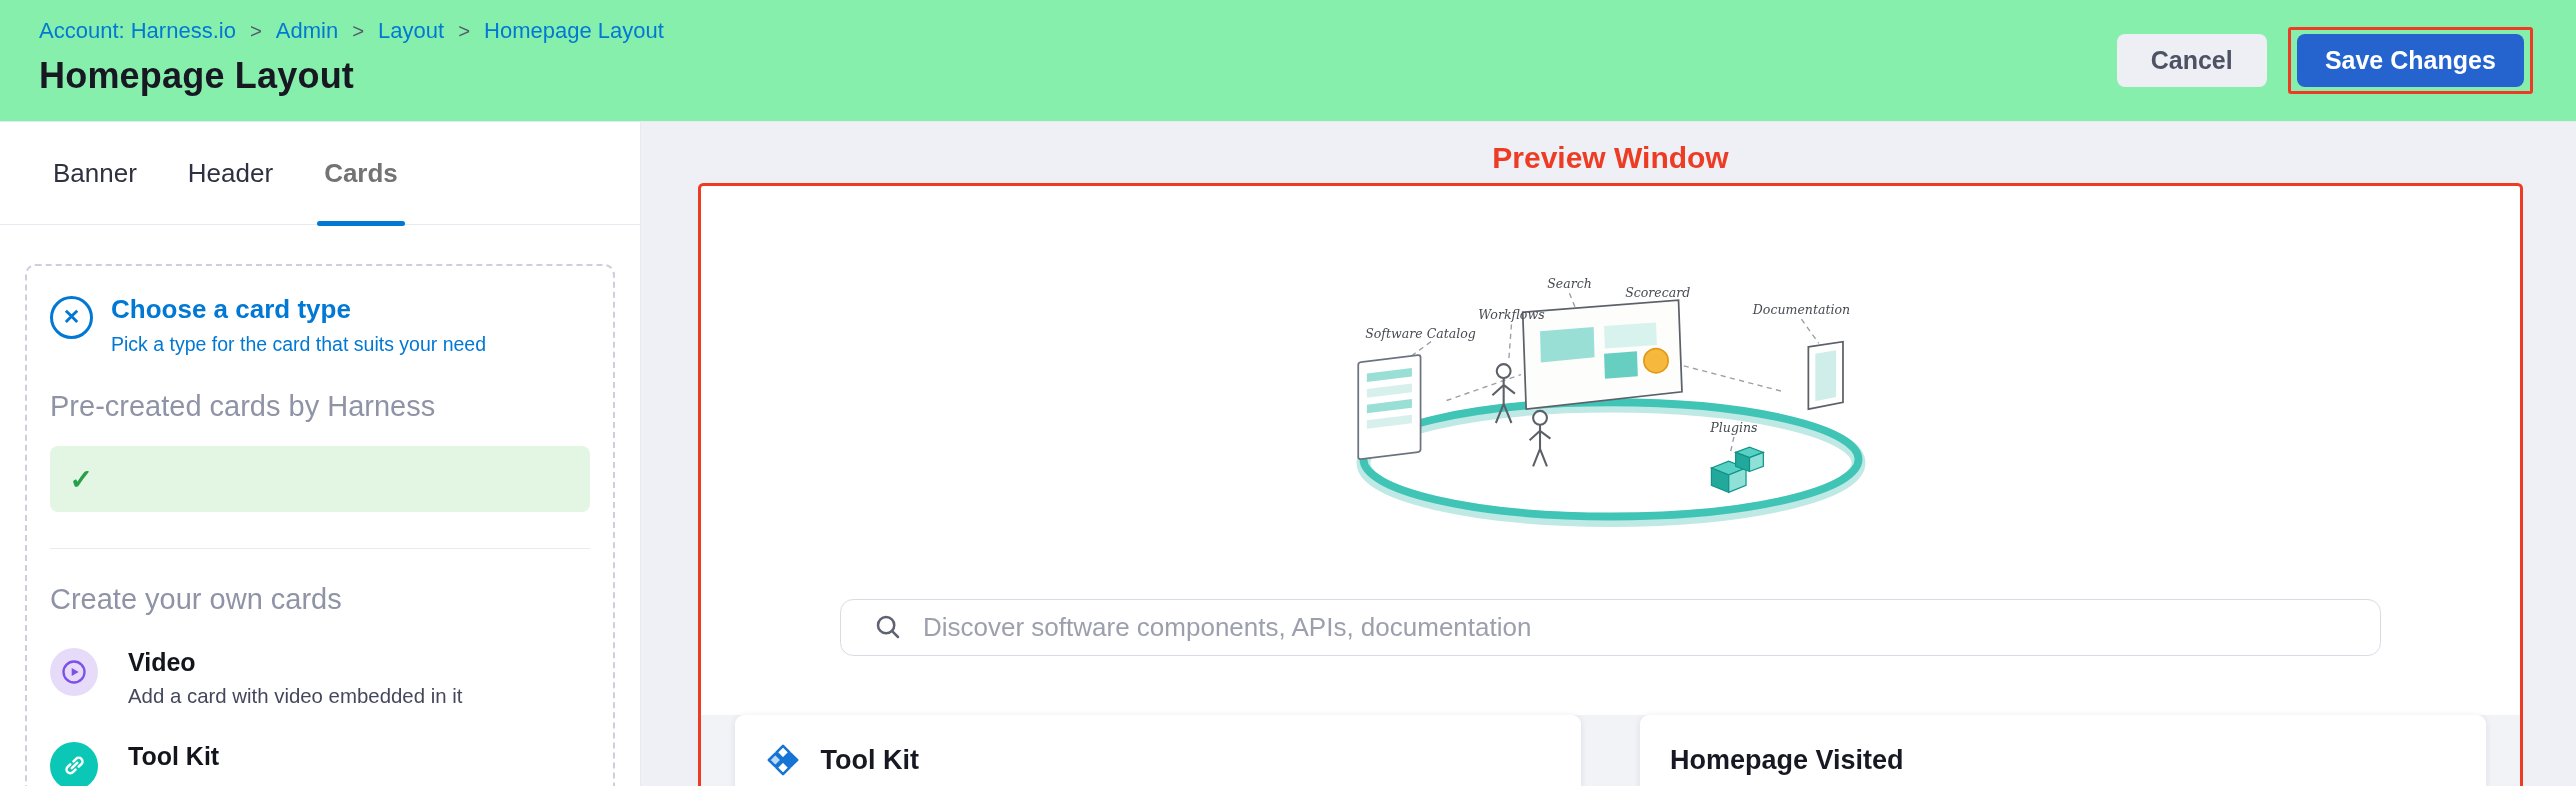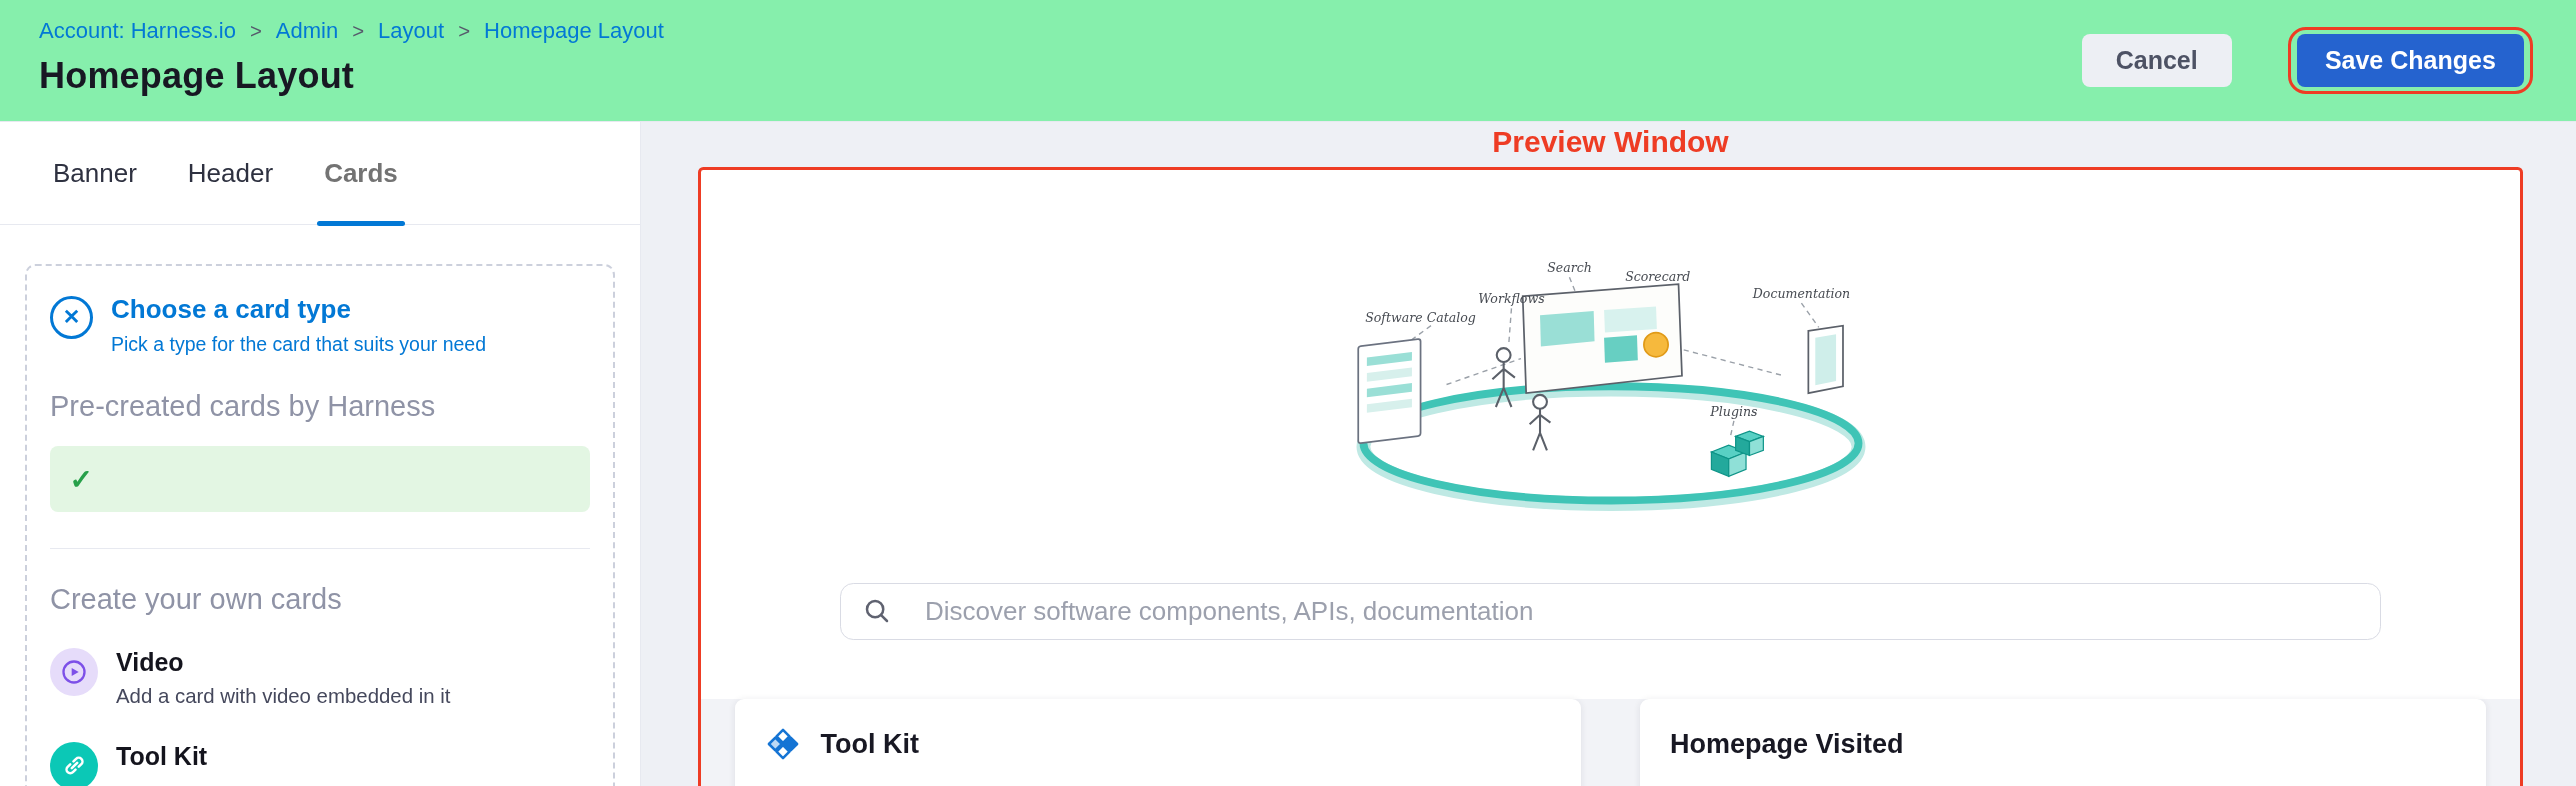--- a/index.html
+++ b/index.html
@@ -28,21 +28,21 @@
     padding:0 43px 0 39px;
   }
   .topbar-left{padding-top:18px;}
   .breadcrumb{display:flex;align-items:center;gap:14px;font-size:22px;}
   .breadcrumb a{color:var(--blue);text-decoration:none;cursor:pointer;}
   .breadcrumb .sep{color:#565a6b;font-size:20.4px;}
   .page-title{margin:10.7px 0 0;font-size:36px;font-weight:700;color:var(--ink);letter-spacing:0.2px;}
   .topbar-actions{display:flex;align-items:center;gap:21px;}
   .btn{font-family:inherit;border:none;border-radius:8px;height:53px;font-size:25px;font-weight:600;cursor:pointer;}
   .btn-cancel{background:#edeff4;color:#4d5264;padding:8px 34px;}
-  .save-ring{border:3.6px solid var(--red);border-radius:18px;padding:4.4px 6.2px;display:inline-block;margin-left:35px;}
+  .save-ring{border:3.6px solid var(--red);border-radius:3px;padding:4.4px 6.2px;display:inline-block;}
   .btn-save{background:var(--save-blue);color:#fff;padding:0 28px;}
 
   
   .content{flex:1;display:flex;min-height:0;}
 
   
   .sidebar{width:641px;flex:0 0 auto;background:#fff;border-right:1.8px solid var(--line);overflow:hidden;}
   .tabs{display:flex;gap:51px;padding:0 53px;height:103px;align-items:center;border-bottom:1.8px solid var(--line);}
   .tab{font-size:26px;color:#2e3140;font-weight:500;cursor:pointer;height:100%;display:flex;align-items:center;position:relative;}
   .tab.active{font-weight:700;color:#737373;}
@@ -52,37 +52,37 @@
   .panel-head{display:flex;gap:18px;align-items:flex-start;}
   .x-circle{width:43px;height:43px;border-radius:50%;border:3.6px solid var(--blue);color:var(--blue);
     display:flex;align-items:center;justify-content:center;font-size:21px;font-weight:700;flex:0 0 auto;margin-top:1.8px;cursor:pointer;}
   .panel-title{color:var(--blue);font-size:26px;font-weight:700;}
   .panel-sub{color:var(--blue);font-size:19.5px;margin-top:8px;text-align:center;}
   .section-label{color:var(--gray-label);font-size:29px;margin-top:34px;}
   .success-box{margin-top:23px;background:#e3f6e3;border-radius:8px;padding:18px 19.5px;display:flex;gap:16px;
     color:#1e7d33;font-size:23px;line-height:1.35;}
   .check{color:#27a04a;font-size:28px;font-weight:700;line-height:1;flex:0 0 auto;margin-top:1.8px;}
   .divider{border:none;border-top:1.8px solid var(--line);margin:36px 0 0;}
-  .option{display:flex;gap:18px;margin-top:32px;cursor:pointer;align-items:flex-start;}
+  .option{display:flex;gap:30px;margin-top:32px;cursor:pointer;align-items:flex-start;}
   .opt-icon{width:48px;height:48px;border-radius:50%;flex:0 0 auto;display:flex;align-items:center;justify-content:center;}
   .opt-icon.video{background:#e6dcfa;}
   .opt-icon.toolkit{background:#0bc8b6;}
   .opt-name{font-size:25px;font-weight:700;color:#14141d;}
   .opt-desc{font-size:20.4px;color:#45485c;margin-top:6.2px;line-height:1.32;max-width:479px;}
 
   
-  .mainarea{flex:1;min-width:0;padding:0 53px 0 57px;overflow:hidden;}
+  .mainarea{flex:1;min-width:0;padding:0 53px 0 57px;overflow:hidden;margin-top:16px;}
   .annotation-label{text-align:center;color:var(--red);font-weight:700;font-size:30px;margin-top:1.8px;line-height:36px;}
   .preview-rect{margin-top:7px;border:3.6px solid var(--red);border-radius:5.3px;background:#fff;height:1243px;overflow:hidden;}
   .preview{padding-top:76px;}
   .illustration{display:block;margin:0 auto;width:554px;height:277px;}
   .hand{font-family:"DejaVu Serif",serif;font-style:italic;font-size:14.5px;fill:#474b52;}
 
   .searchbar{margin:60px auto 0;width:1541px;height:57px;border:1.8px solid #d9dbe4;border-radius:13.3px;background:#fff;
-    display:flex;align-items:center;gap:31px;padding:0 21px;}
+    display:flex;align-items:center;gap:18px;padding:0 32px;}
   .searchbar input{flex:1;border:none;outline:none;background:transparent;font-family:inherit;font-size:26px;color:#2e3140;}
   .searchbar input::placeholder{color:#9ca0ad;}
 
   .cards-band{margin-top:59px;background:#f2f3f7;padding:0 34px;display:flex;gap:59px;height:231px;}
   .pcard{flex:1;background:#fff;border-radius:9px 9px 0 0;box-shadow:0 1.8px 7px rgba(40,41,61,.10);
     padding:25px 30px;display:flex;align-items:flex-start;gap:19.5px;cursor:pointer;}
   .pcard-title{font-size:27px;font-weight:700;color:var(--ink);line-height:41px;}
   .pcard.spread{justify-content:space-between;}
   .tk-icon{flex:0 0 auto;margin-top:2.7px;}
 </style>

